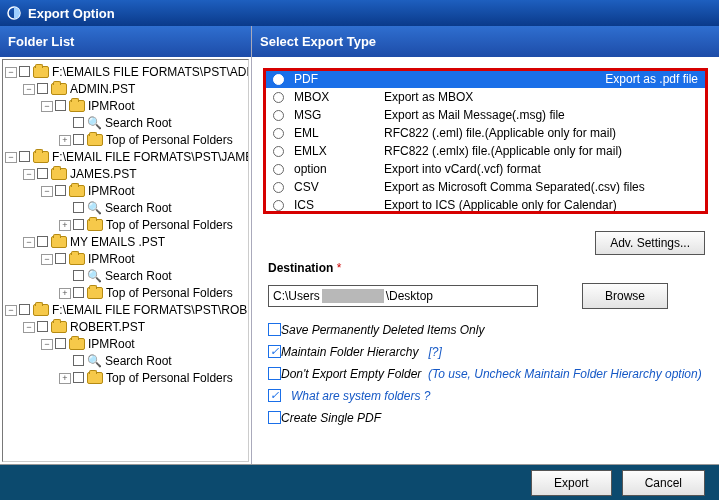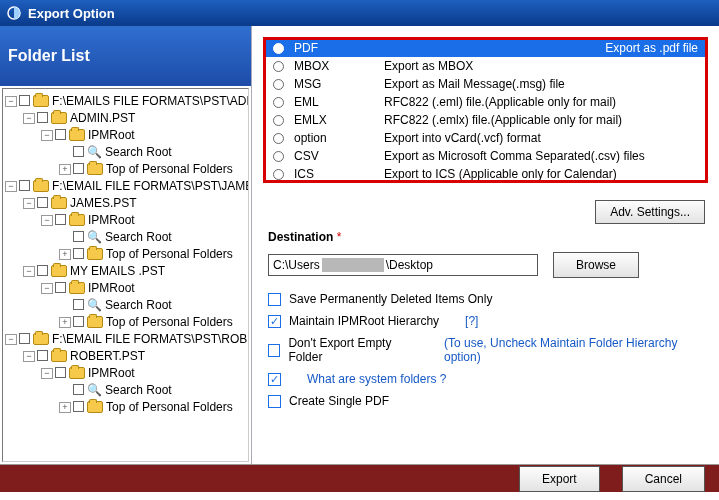--- a/index.html
+++ b/index.html
@@ -2,21 +2,21 @@
 <html><head>
 <meta charset="utf-8">
 <style>
   * { box-sizing: border-box; font-family: "Segoe UI", Tahoma, sans-serif; }
   body { margin: 0; width: 719px; height: 500px; background: #fff; overflow: hidden; font-size: 12px; }
   .titlebar { height: 26px; background: linear-gradient(#1e5fbf,#0a3a8a); color: #fff; display: flex; align-items: center; padding: 0 6px; font-weight: bold; font-size: 13px; }
   .titlebar .ticon { width:16px; height:16px; margin-right:6px; display:inline-flex; align-items:center; justify-content:center; }
   .cols { display:flex; height: calc(500px - 26px - 36px); }
   .left  { width: 252px; border-right: 1px solid #aab; display:flex; flex-direction:column; }
   .right { flex:1; display:flex; flex-direction:column; }
-  .panehdr { background: linear-gradient(#2f6fd0,#1d4ca8); color:#fff; font-weight:bold; padding:21px 8px; font-size:16px; }
+  .panehdr { background: linear-gradient(#2f6fd0,#1d4ca8); color:#fff; font-weight:bold; padding:8px 8px; font-size:13px; }
   .tree { flex:1; overflow:auto; padding:4px 2px; border:1px inset #ccc; margin:2px; line-height:17px; }
   .tn { white-space:nowrap; }
   .tw { display:inline-block; width:12px; text-align:center; color:#555; border:1px solid #999; font-size:9px; line-height:9px; height:11px; vertical-align:1px; cursor:pointer;}
   .gap { display:inline-block; width:12px; }
   .cb { display:inline-block; width:11px; height:11px; border:1px solid #666; vertical-align:-1px; margin:0 3px 0 2px;}
   .fld { display:inline-block; width:16px; height:12px; background:#f6c94a; border:1px solid #b58a12; border-radius:2px; vertical-align:-2px; margin-right:3px; position:relative;}
   .fld::before{content:"";position:absolute;top:-3px;left:1px;width:6px;height:3px;background:#f6c94a;border:1px solid #b58a12;border-bottom:none;border-radius:2px 2px 0 0;}
   .mag { color:#0a3a8a; margin-right:3px; }
   .exportlist { border:1px inset #bbb; margin:12px; height:144px; overflow-y:scroll; position:relative; }
   .exportlist.redbox { outline:3px solid #d60000; outline-offset:-2px; }
@@ -28,28 +28,28 @@
   .erow.sel .erad .dot{ background:#fff;}
   .ec1{ width:80px; }
   .ec2{ flex:1; color:#000000; }
   .erow.sel .ec2{ color:#fff;text-align:right; }
   .advbar{ display:flex; justify-content:flex-end; padding:6px 14px 2px;}
   .btn { border:1px solid #555; background:linear-gradient(#fdfdfd,#e3e3e3); padding:4px 14px; font-size:12px; cursor:pointer;}
   .btn.big{ padding:5px 22px; }
   .sect{ padding:4px 16px; }
   .destlbl{ font-weight:bold; }
   .req{ color:#c00; }
-  .destrow{ display:flex; gap:15px; align-items:center; margin-top:8px; }
+  .destrow{ display:flex; gap:44px; align-items:center; margin-top:8px; }
   .destbox{ width:270px; border:1px solid #555; padding:2px 4px; height:22px; display:flex; align-items:center; background:#fff;}
   .destbox .blk{ background:#b8b8b8; height:14px; width:62px; display:inline-block; margin:0 2px;}
   .opts{ padding:6px 16px 0;}
-  .optrow{ display:flex; align-items:center; gap:8px; padding:4px 0;}
+  .optrow{ display:flex; gap:0; padding:4px 0;font-style:italic;}
   .chk{ width:13px; height:13px; border:1px solid #1a6fe8; display:inline-flex; align-items:center; justify-content:center; color:#1a6fe8; font-size:11px; line-height:1;}
   .hint{ color:#1659c6; }
-  .footer{ height:28px; border-top:1px solid #999; display:flex; justify-content:flex-end; align-items:center; gap:22px; padding:0 14px; background:#7f1d1d;}
+  .footer{ height:36px; border-top:1px solid #999; display:flex; justify-content:flex-end; align-items:center; gap:10px; padding:0 14px; background:#0c4a6e;}
 </style>
 </head>
 <body>
 
 <div class="titlebar">
   <span class="ticon">
     <svg width="14" height="14" viewBox="0 0 14 14">
         <circle cx="7" cy="7" r="6" fill="none" stroke="#fff" stroke-width="1.5"></circle>
         <path d="M7 1 A6 6 0 0 1 7 13" fill="#9fd0ff"></path>
       </svg>
@@ -81,20 +81,21 @@
 
       <div class="tn"><span class="tw">−</span><span class="cb"></span><span class="fld"></span><span>F:\EMAIL FILE FORMATS\PST\ROBE</span></div>
       <div class="tn" style="padding-left:18px"><span class="tw">−</span><span class="cb"></span><span class="fld"></span><span>ROBERT.PST</span></div>
       <div class="tn" style="padding-left:36px"><span class="tw">−</span><span class="cb"></span><span class="fld"></span><span>IPMRoot</span></div>
       <div class="tn" style="padding-left:54px"><span class="gap"></span><span class="cb"></span><span class="mag">🔍</span><span>Search Root</span></div>
       <div class="tn" style="padding-left:54px"><span class="tw">+</span><span class="cb"></span><span class="fld"></span><span>Top of Personal Folders</span></div>
     </div>
   </div>
 
   <div class="right">
+    <div class="panehdr">Select Export Type</div>
     <div class="exportlist redbox">
       <div class="erow sel">
           <span class="erad">
             <span class="dot"></span>
           </span>
           <span class="ec1">PDF</span>
           <span class="ec2">Export as .pdf file</span>
         </div>
       <div class="erow">
           <span class="erad"></span>
@@ -147,21 +148,21 @@
         </div>
         <button class="btn big">Browse</button>
       </div>
     </div>
 
     <div class="opts">
       <div class="optrow">
           <span class="chk"></span>
           <span>Save Permanently Deleted Items Only</span>
         </div>
-      <div class="optrow"><span class="chk">✓</span><span>Maintain IPMRoot Hierarchy</span>&nbsp;&nbsp;&nbsp;<span class="hint">[?]</span></div>
+      <div class="optrow"><span class="chk">✓</span><span>Maintain Folder Hierarchy</span>&nbsp;&nbsp;&nbsp;<span class="hint">[?]</span></div>
       <div class="optrow"><span class="chk"></span><span>Don't Export Empty Folder</span>&nbsp;&nbsp;<span class="hint">(To use, Uncheck Maintain Folder Hierarchy option)</span></div>
       <div class="optrow"><span class="chk">✓</span>&nbsp;&nbsp;&nbsp;<span class="hint">What are system folders ?</span></div>
       <div class="optrow">
           <span class="chk"></span>
           <span>Create Single PDF</span>
         </div>
     </div>
   </div>
 </div>
 

